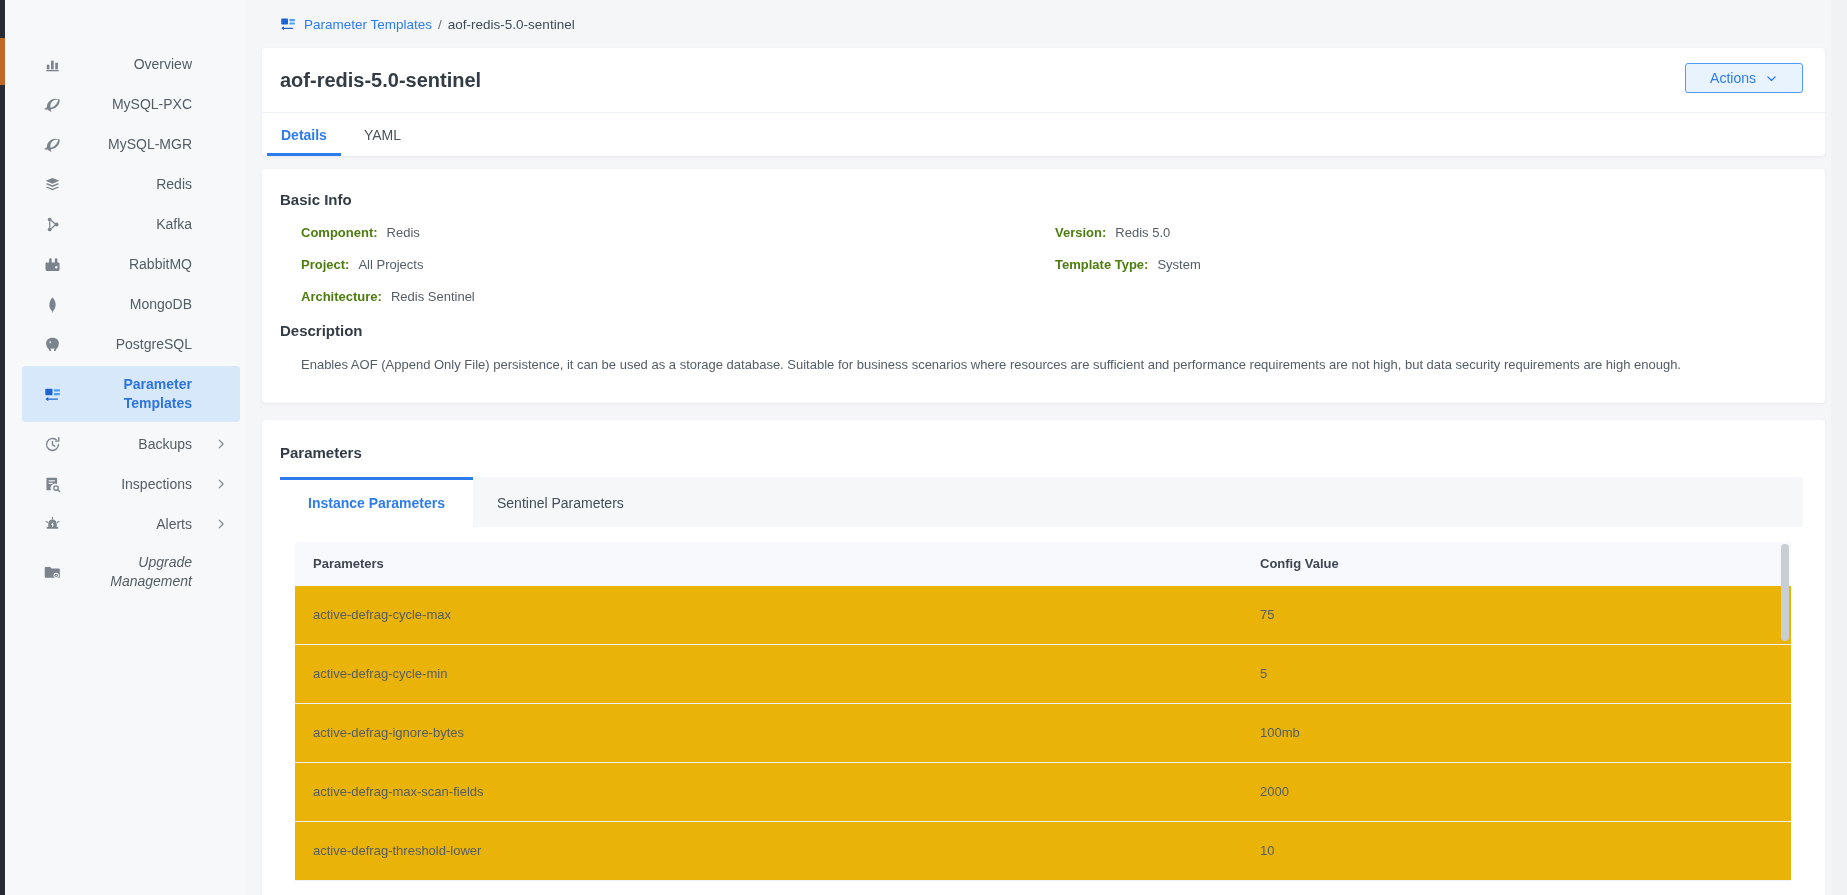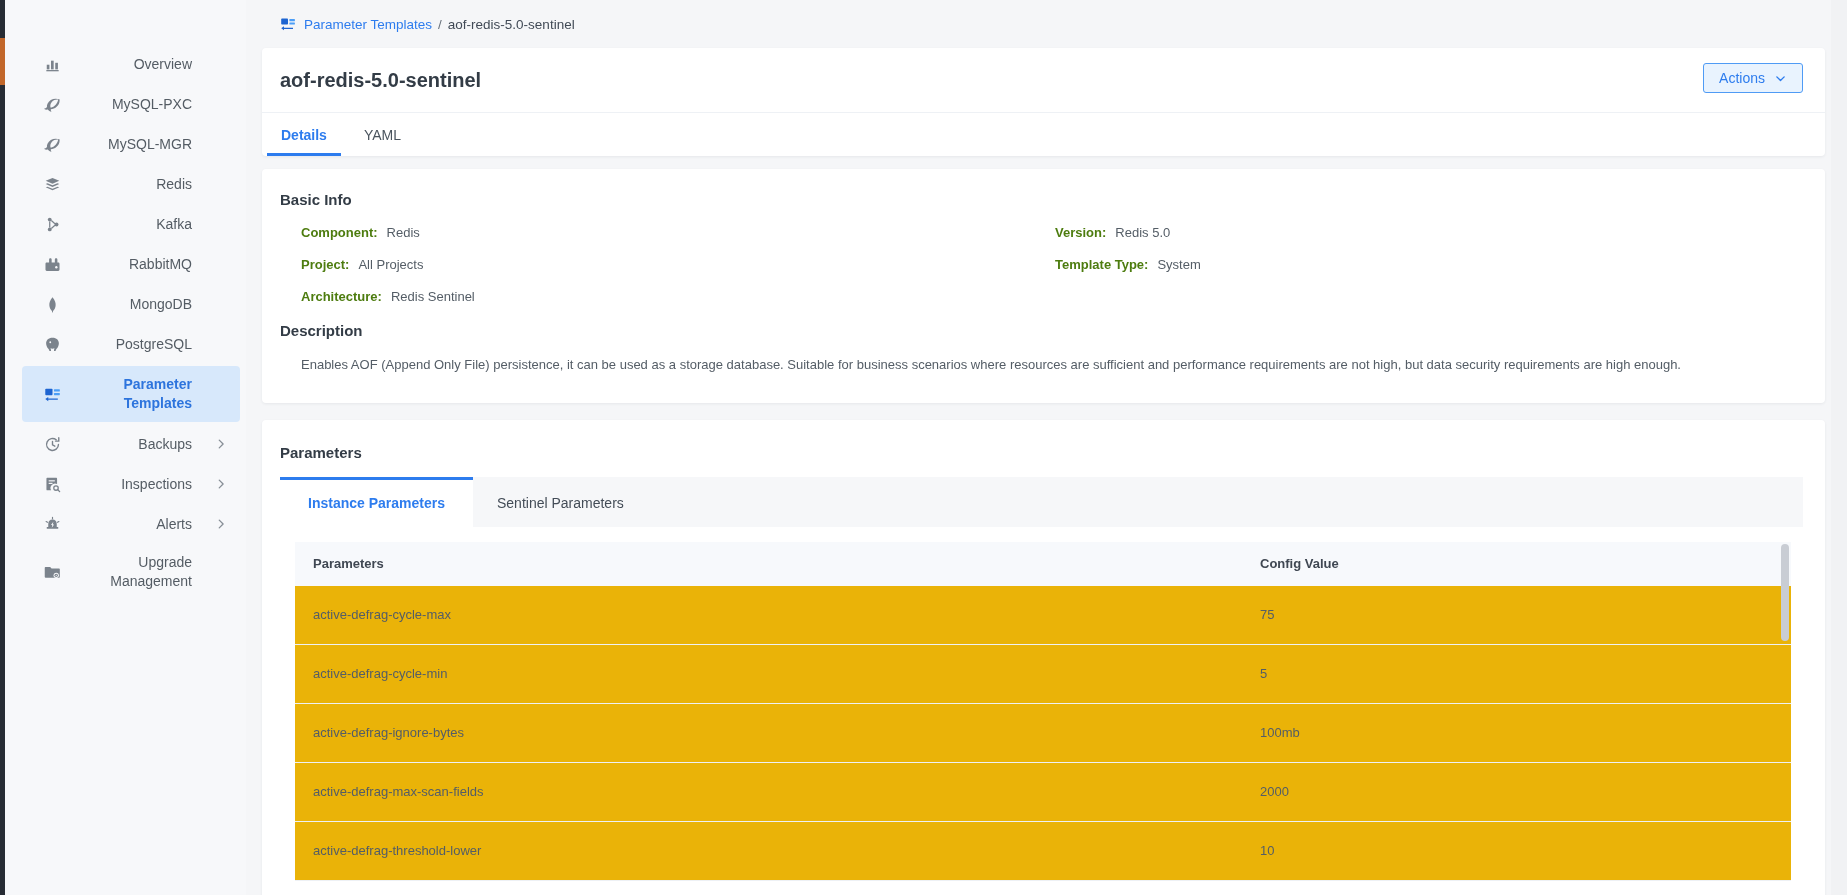--- a/index.html
+++ b/index.html
@@ -22,21 +22,21 @@
   .side-item{
     display:flex;align-items:center;
     margin:0 6px 0 17px;padding:0 12px 0 22px;
     min-height:40px;border-radius:4px;
     font-size:14px;color:#545c64;cursor:pointer;box-sizing:border-box;text-align:right;
   }
   .side-item .ic{width:17px;height:17px;margin-right:9px;flex:none;display:flex;align-items:center;justify-content:center;}
   .side-item .ic svg{width:17px;height:17px;display:block;}
   .side-item .lbl{line-height:1.35;width:122px;}
   .side-item.selected{background:#d7e8fb;color:#2d74dd;font-weight:bold;min-height:56px;margin-top:2px;margin-bottom:2px;}
-  .side-item.twoline{min-height:56px;}
+  .side-item.twoline{min-height:56px;font-style:italic;}
   .chev{margin-left:auto;display:flex;}
   .chev svg{width:14px;height:14px;}
 
   
   #main{position:absolute;left:246px;top:0;right:0;height:100%;}
   #breadcrumb{height:48px;display:flex;align-items:center;padding-left:34px;font-size:13.5px;}
   #breadcrumb .bc-ic{display:flex;margin-right:8px;}
   #breadcrumb .bc-ic svg{width:16px;height:16px;}
   .bc-link{color:#2d7cee;cursor:pointer;}
   .bc-sep{color:#6a737d;margin:0 6px;}
@@ -44,21 +44,21 @@
 
   .cards{margin:0 22px 0 16px;}
   .card{background:#fff;border-radius:4px;box-shadow:0 1px 3px rgba(30,40,60,.07);}
 
   
   #header-card{position:relative;}
   .hc-top{padding:20px 24px 20px 18px;border-bottom:1px solid #eef1f5;}
   .title{font-size:20px;line-height:24px;font-weight:bold;color:#333c46;}
   .actions-btn{
     position:absolute;top:15px;right:22px;height:30px;box-sizing:border-box;
-    display:flex;align-items:center;gap:9px;padding:0 15px;
+    display:flex;align-items:center;gap:9px;padding:0 24px;
     background:#e9f3fe;border:1px solid #4f9bf5;border-radius:3px;
     color:#2d7cee;font-size:14px;cursor:pointer;
   }
   .actions-btn svg{width:13px;height:13px;}
   .tabs{display:flex;padding-left:5px;height:43px;}
   .tab{position:relative;display:flex;align-items:center;padding:0 14px;margin-right:9px;
        font-size:14px;color:#4a545e;cursor:pointer;}
   .tab.active{color:#2d7cee;font-weight:bold;}
   .tab.active::after{content:'';position:absolute;left:0;right:0;bottom:0;height:3px;background:#2d7cee;}
 

